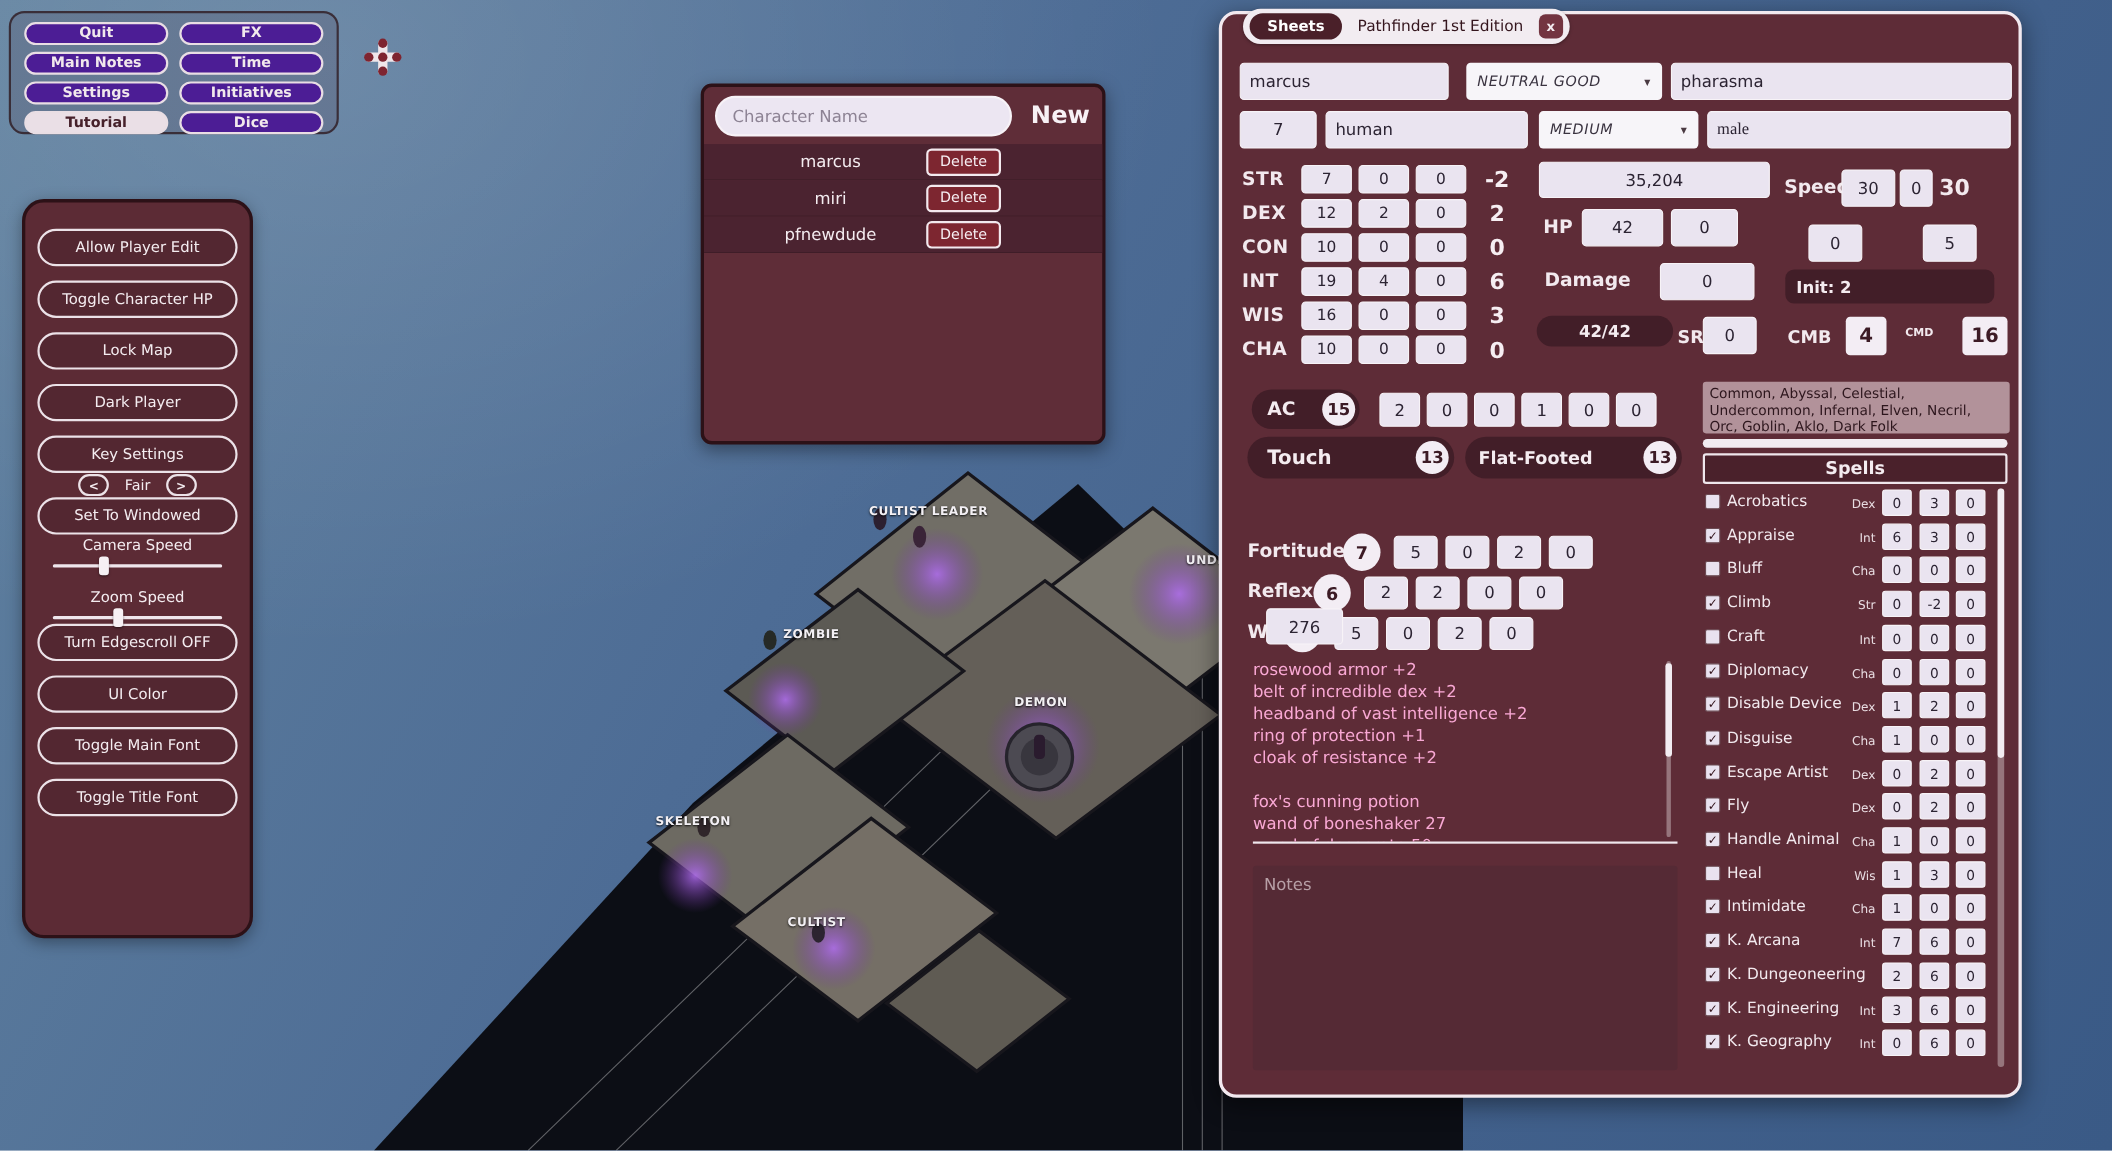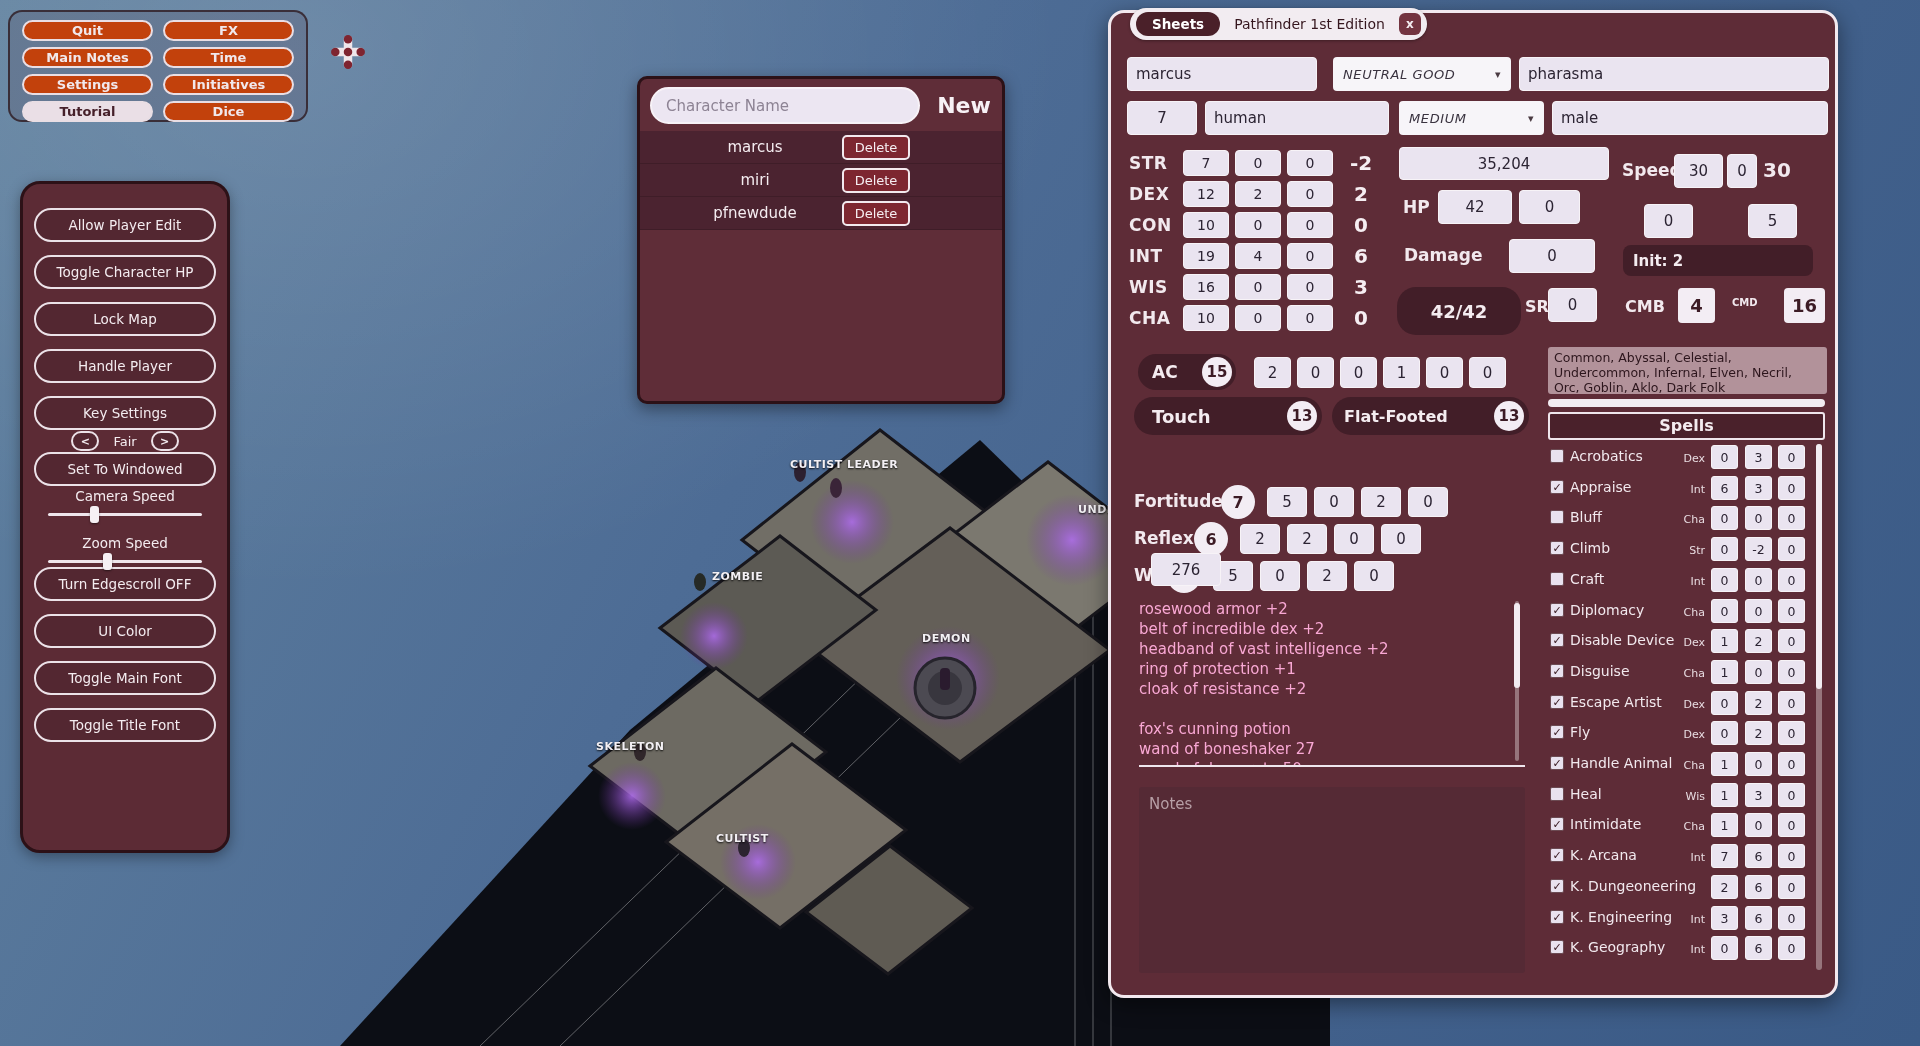--- a/index.html
+++ b/index.html
@@ -12,21 +12,21 @@
   }
   
   #map-svg { position:absolute; left:0; top:0; width:1920px; height:1046px; z-index:0; }
   #map-labels { position:absolute; left:0; top:0; width:1920px; height:1046px; z-index:1; pointer-events:none; }
   .map-label { position:absolute; color:#f3f0f4; font-size:11px; font-weight:bold; letter-spacing:.5px;
                text-shadow:0 1px 2px rgba(0,0,0,.9); white-space:nowrap; }
   
   #main-menu { position:absolute; left:8px; top:10px; width:300px; height:112px; z-index:3;
     border:2px solid rgba(38,14,19,.7); border-radius:14px; background:rgba(70,30,38,.15);
     display:grid; grid-template-columns:1fr 1fr; gap:6px 10px; padding:8px 12px; }
-  .menu-btn { height:21px; border-radius:11px; background:#c2410c; border:2px solid #e9dee4;
+  .menu-btn { height:21px; border-radius:11px; background:#4c1d95; border:2px solid #e9dee4;
     color:#f1e8ec; font-size:13px; font-weight:bold; cursor:pointer; line-height:1; }
   .menu-btn.active { background:#eadfe6; color:#46202a; }
   
   #crosshair { position:absolute; left:330px; top:34px; z-index:3; }
   
   #toolbox { position:absolute; left:20px; top:181px; width:210px; height:672px; z-index:3;
     background:#5c2b35; border:3px solid #2c1117; border-radius:20px;
     box-shadow:0 4px 14px rgba(0,0,0,.35);
     display:flex; flex-direction:column; padding:24px 11px 0; }
   .tool-btn { height:34px; flex:0 0 34px; border-radius:17px; background:#532731; border:2px solid #ece2e8;
@@ -205,21 +205,21 @@
   <circle cx="5" cy="17" r="4" fill="#7e2430"></circle>
   <circle cx="29" cy="17" r="4" fill="#7e2430"></circle>
   <circle cx="17" cy="17" r="4" fill="#7e2430"></circle>
 </svg>
 
 <div id="toolbox">
   <div id="toolbox-top">
       <button class="tool-btn">Allow Player Edit</button>
       <button class="tool-btn">Toggle Character HP</button>
       <button class="tool-btn">Lock Map</button>
-      <button class="tool-btn">Handle Player</button>
+      <button class="tool-btn">Dark Player</button>
       <button class="tool-btn">Key Settings</button>
     </div>
   <div class="pager-row">
     <button class="pager-btn">&lt;</button>
     <span class="pager-label">Fair</span>
     <button class="pager-btn">&gt;</button>
   </div>
   <button class="tool-btn">Set To Windowed</button>
   <div id="toolbox-sliders">
       <div class="slider-group">
@@ -270,21 +270,21 @@
     <span class="caret">▾</span>
   </div>
   <input class="inp" style="left: 408px; top: 44px; width: 310px;" value="pharasma">
 
   <input class="inp num" style="left: 16px; top: 88px; width: 70px;" value="7">
   <input class="inp" style="left: 94px; top: 88px; width: 184px;" value="human">
   <div class="select" style="left:288px;top:88px;width:145px">
     <span>MEDIUM</span>
     <span class="caret">▾</span>
   </div>
-  <input class="inp" style="left: 441px; top: 88px; width: 276px;" value="male">
+  <input class="inp" style="left: 441px; top: 88px; width: 276px; font-family: Liberation Serif, serif;" value="male">
 
   <div id="abilities">
       <div class="ab-row">
         <div class="ab-label">STR</div>
         <input class="ab-inp num" value="7" style="">
         <input class="ab-inp num" value="0" style="">
         <input class="ab-inp num" value="0" style="">
         <div class="ab-mod">-2</div>
       </div>
       <div class="ab-row">
@@ -323,21 +323,21 @@
         <div class="ab-mod">0</div>
       </div>
     </div>
 
   <input class="inp num" style="left: 288px; top: 134px; width: 210px; height: 33px;" value="35,204">
   <div class="sheet-label" style="left:292px;top:184px;font-size:17px">HP</div>
   <input class="inp num" style="left: 327px; top: 177px; width: 74px;" value="42">
   <input class="inp num" style="left: 408px; top: 177px; width: 61px;" value="0">
   <div class="sheet-label" style="left:293px;top:232px;font-size:17px">Damage</div>
   <input class="inp num" style="left: 398px; top: 226px; width: 86px;" value="0">
-  <div class="dpill" style="left:286px;top:274px;width:124px;height:48px;border-radius:19px;justify-content:center;font-size:18px;font-weight:bold">42/42</div>
+  <div class="dpill" style="left:286px;top:274px;width:124px;height:28px;border-radius:19px;justify-content:center;font-size:15px;font-weight:bold">42/42</div>
   <div class="sheet-label" style="left:414px;top:284px;font-size:16px">SR</div>
   <input class="inp num" style="left: 437px; top: 275px; width: 49px;" value="0">
 
   <div class="sheet-label" style="left:511px;top:147px;font-size:17px">Speed</div>
   <input class="inp num" style="left: 563px; top: 141px; width: 49px;" value="30">
   <input class="inp num" style="left: 616px; top: 141px; width: 30px;" value="0">
   <div class="sheet-label" style="left:652px;top:145px;font-size:20px">30</div>
   <input class="inp num" style="left: 533px; top: 191px; width: 49px;" value="0">
   <input class="inp num" style="left: 637px; top: 191px; width: 49px;" value="5">
   <div class="dpill" style="left:512px;top:232px;width:190px;height:31px;border-radius:8px;padding-left:10px;font-size:15px;font-weight:bold">Init: 2</div>

